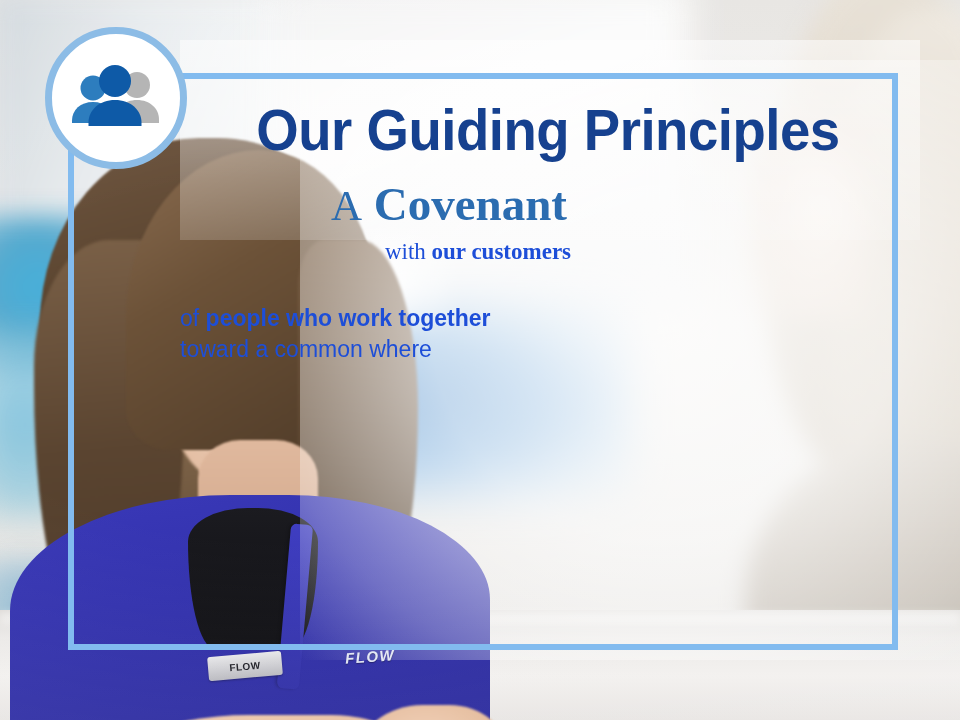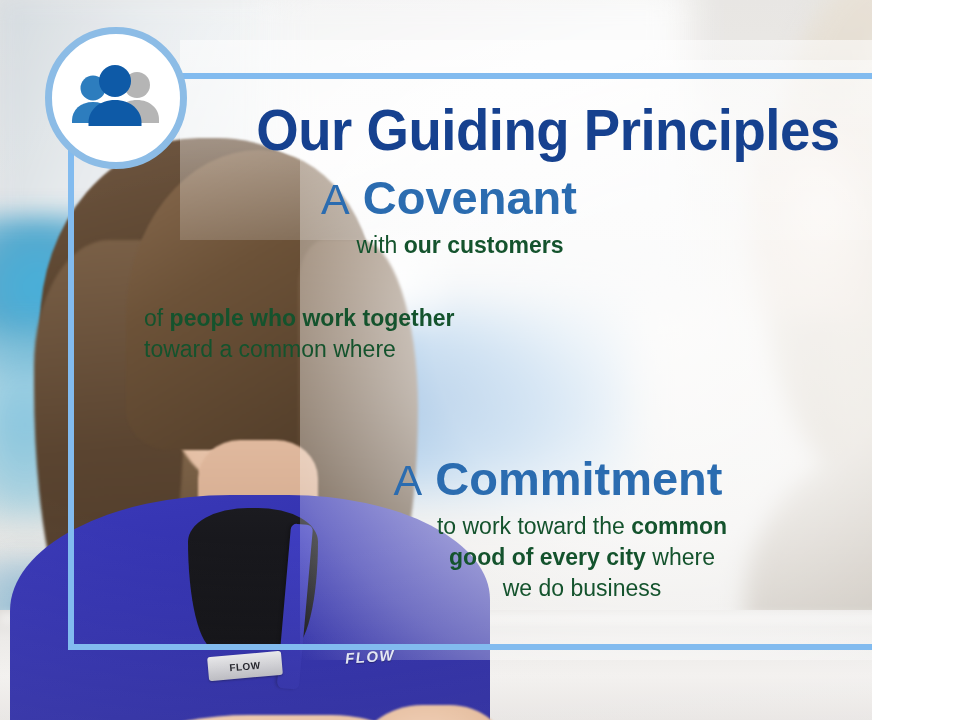--- a/index.html
+++ b/index.html
@@ -2,21 +2,21 @@
 <html><head>
 <meta charset="utf-8">
 <style>
   html, body {
     margin: 0;
     padding: 0;
     background: #ffffff;
   }
   .stage {
     position: relative;
-    width: 872px;
+    width: 960px;
     height: 720px;
     overflow: hidden;
     font-family: "Liberation Sans", sans-serif;
     background: #d9d9d6;
   }
 
   
   .photo {
     position: absolute;
     inset: 0;
@@ -331,42 +331,43 @@
     font-weight: bold;
     color: #16418f;
     letter-spacing: -0.5px;
     line-height: 1;
     transform: scaleX(.94);
     transform-origin: center;
     white-space: nowrap;
   }
 
   .block { position: absolute; width: 100%; }
-  .block-covenant  { top: 101px; }
+  .block-covenant  { top: 108px; font-family: Liberation Serif, serif; }
   .block-community { top: 222px; }
   .block-commitment{ top: 382px; }
 
   .big-line {
     font-size: 47px;
     line-height: 1.02;
     color: #2b6cb0;
     white-space: nowrap;
   }
   .big-line .art {
     font-weight: normal;
     font-size: 43px;
   }
   .big-line .word { font-weight: bold; }
 
   .sub-line {
     font-size: 23px;
     line-height: 1.34;
-    color: #14532d;
+    color: #1d4ed8;
     font-weight: normal;
     margin-top: 8px;
+    margin-left: 36px;
   }
   .sub-line b { font-weight: bold; }
 
   .align-cov  { text-align: center; padding-right: 68px; }
   .align-com  { text-align: center; padding-left: 46px; padding-right: 6px; }
   .align-cmt  { text-align: center; padding-left: 150px; padding-right: 0px; }
 
   .sub-cov { text-align: center; padding-right: 46px; }
   .sub-com { text-align: left; padding-left: 76px; padding-right: 0px; }
   .sub-cmt { text-align: center; padding-left: 198px; padding-right: 0px; }
@@ -445,31 +446,20 @@
       </div>
     </div>
 
     <div class="block block-community">
       <div class="sub-line sub-com">
         <span>of </span><b>people who work together</b><br>
         <span>toward a common where</span>
       </div>
     </div>
 
-    <div class="block block-commitment">
-      <div class="big-line align-cmt">
-        <span class="art">A</span>
-        <span class="word">Commitment</span>
-      </div>
-      <div class="sub-line sub-cmt">
-        <span>to work toward the </span><b>common</b><br>
-        <b>good of every city</b><span> where</span><br>
-        <span>we do business</span>
-      </div>
-    </div>
 
   </div>
 
   <div class="badge-circle">
     <svg class="people-icon" width="100" height="66" viewBox="0 0 100 66" aria-hidden="true">
 
       <circle cx="71" cy="20" r="13" fill="#b5b5b5"></circle>
       <path d="M71 35c-13 0-22 8.5-22 19.5V58h44v-3.5C93 43.5 84 35 71 35z" fill="#b5b5b5"></path>
 
       <circle cx="27" cy="23" r="12.5" fill="#2d7dbe"></circle>

